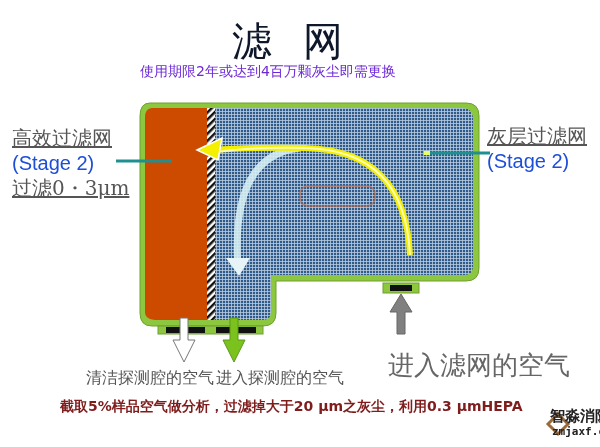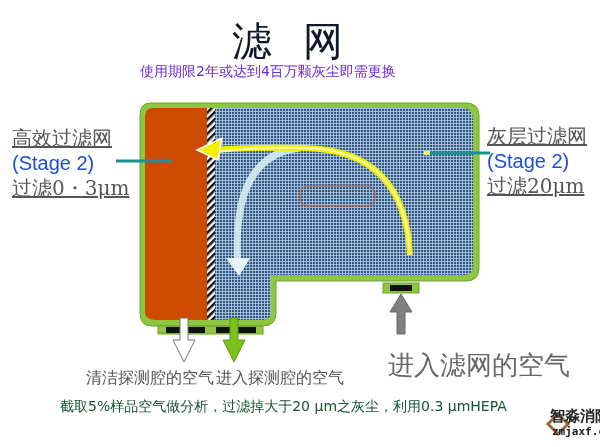--- a/index.html
+++ b/index.html
@@ -12,21 +12,21 @@
   .side-label { font-size: 20px; line-height: 25px; color: #555; }
   .side-label .zh { font-family: "DejaVu Serif", "Liberation Serif", serif; text-decoration: underline; }
   .side-label .en { font-family: "Liberation Sans", sans-serif; color: #1d4ed8; }
   #left-label { left: 12px; top: 126px; }
   #right-label { left: 487px; top: 124px; }
   .port-label { font-size: 16px; color: #555; }
   #out-label { left: 86px; top: 368px; }
   #in-probe-label { left: 216px; top: 368px; }
   #inlet-label { left: 388px; top: 348px; font-size: 26px; color: #666;
                  font-family: "DejaVu Serif", "Liberation Serif", serif; }
-  #footnote { left: 60px; top: 398px; font-size: 14px; line-height: 17px; color: #14532d; }
+  #footnote { left: 60px; top: 398px; font-size: 14px; line-height: 17px; color: #7f1d1d; font-weight: bold; }
   #watermark { left: 550px; top: 407px; }
   #wm-brand { left: 0; top: 0; font-size: 15px; font-weight: bold; color: #222; }
   #wm-url { left: 2px; top: 18px; font-size: 11px; font-weight: bold; color: #222;
             font-family: "DejaVu Sans Mono", "Liberation Mono", monospace; }
   #diagram { position: absolute; left: 0; top: 0; }
 </style>
 </head>
 <body>
 
 <svg id="diagram" width="600" height="447" viewBox="0 0 600 447">
@@ -91,21 +91,20 @@
 
 <div id="left-label" class="abs side-label">
   <div class="zh">高效过滤网</div>
   <div class="en">(Stage 2)</div>
   <div class="zh">过滤0・3μm</div>
 </div>
 
 <div id="right-label" class="abs side-label">
   <div class="zh">灰层过滤网</div>
   <div class="en">(Stage 2)</div>
-  <div class="zh">过滤20μm</div>
 </div>
 
 <div id="out-label" class="abs port-label">清洁探测腔的空气</div>
 <div id="in-probe-label" class="abs port-label">进入探测腔的空气</div>
 <div id="inlet-label" class="abs">进入滤网的空气</div>
 
 <div id="footnote" class="abs">
   <div>截取5%样品空气做分析，过滤掉大于20 μm之灰尘，利用0.3 μmHEPA</div>
 </div>
 

